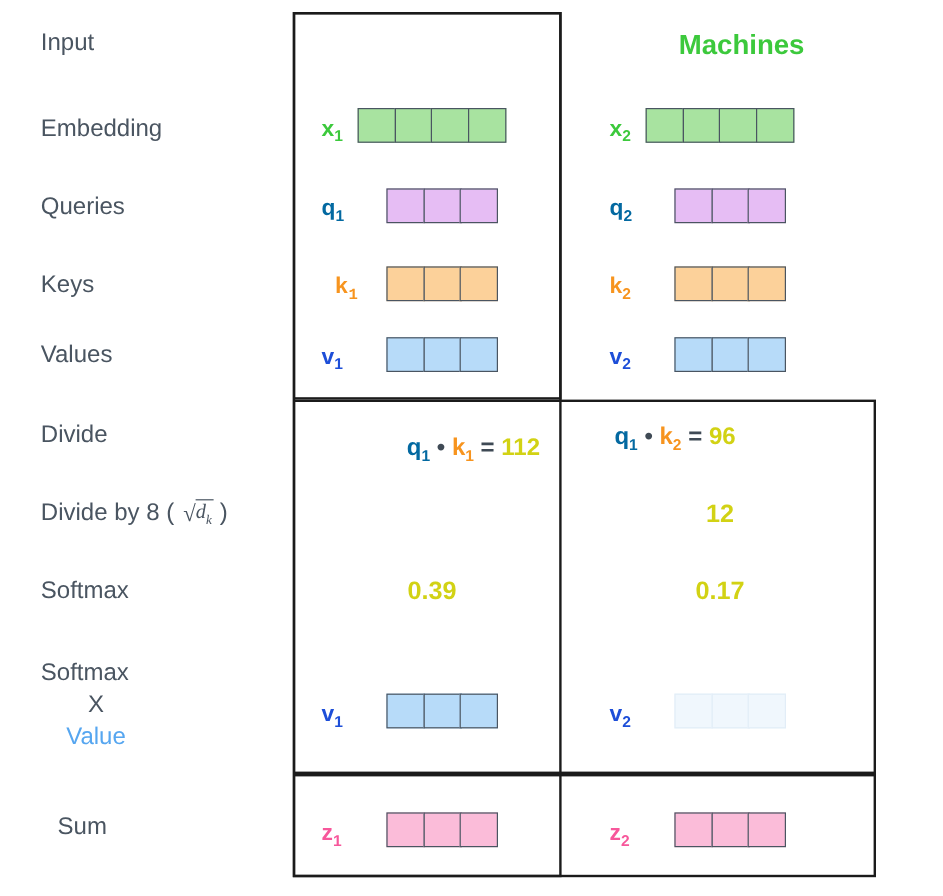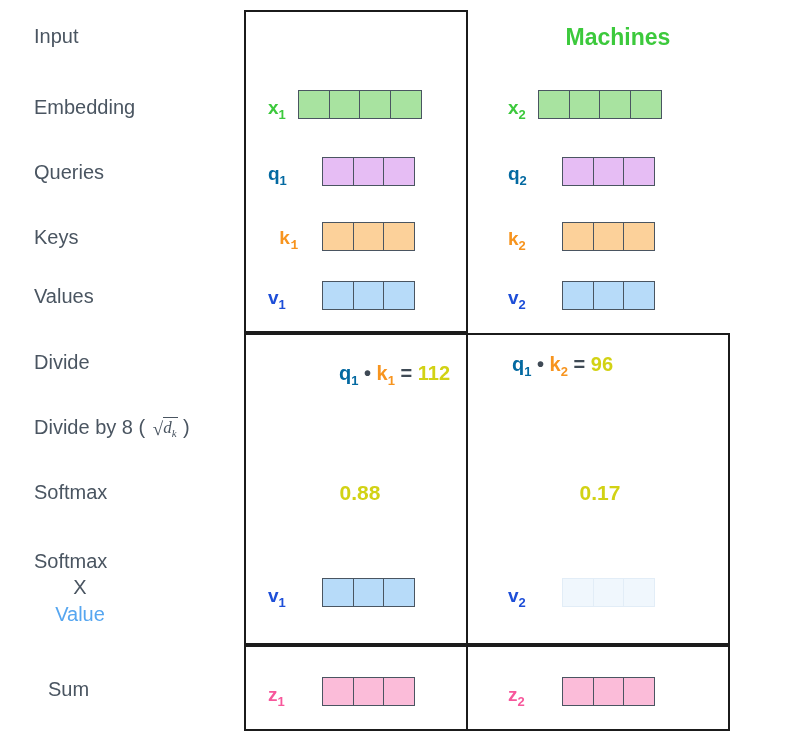--- a/index.html
+++ b/index.html
@@ -301,22 +301,23 @@
   </div>
 
   <div class="calc" style="left:512px;top:353px;">
     <span class="c-purple"><span>q</span><sub>1</sub></span>
     <span class="op">•</span>
     <span class="c-orange"><span>k</span><sub>2</sub></span>
     <span class="op">=</span>
     <span class="num">96</span>
   </div>
 
-
-  <div class="scalar" style="left:300px;top:481px;">0.88</div>
+  <div class="scalar" style="left:540px;top:417px;">12</div>
+
+  <div class="scalar" style="left:300px;top:481px;">0.39</div>
   <div class="scalar" style="left:540px;top:481px;">0.17</div>
 
   <div class="vec-label c-blue" style="left:268px;top:585px;">
     <span>v</span><sub>1</sub>
   </div>
   <div class="cells" style="left:322px;top:578px;">
     <div class="cell fill-blue"></div>
     <div class="cell fill-blue"></div>
     <div class="cell fill-blue"></div>
   </div>

